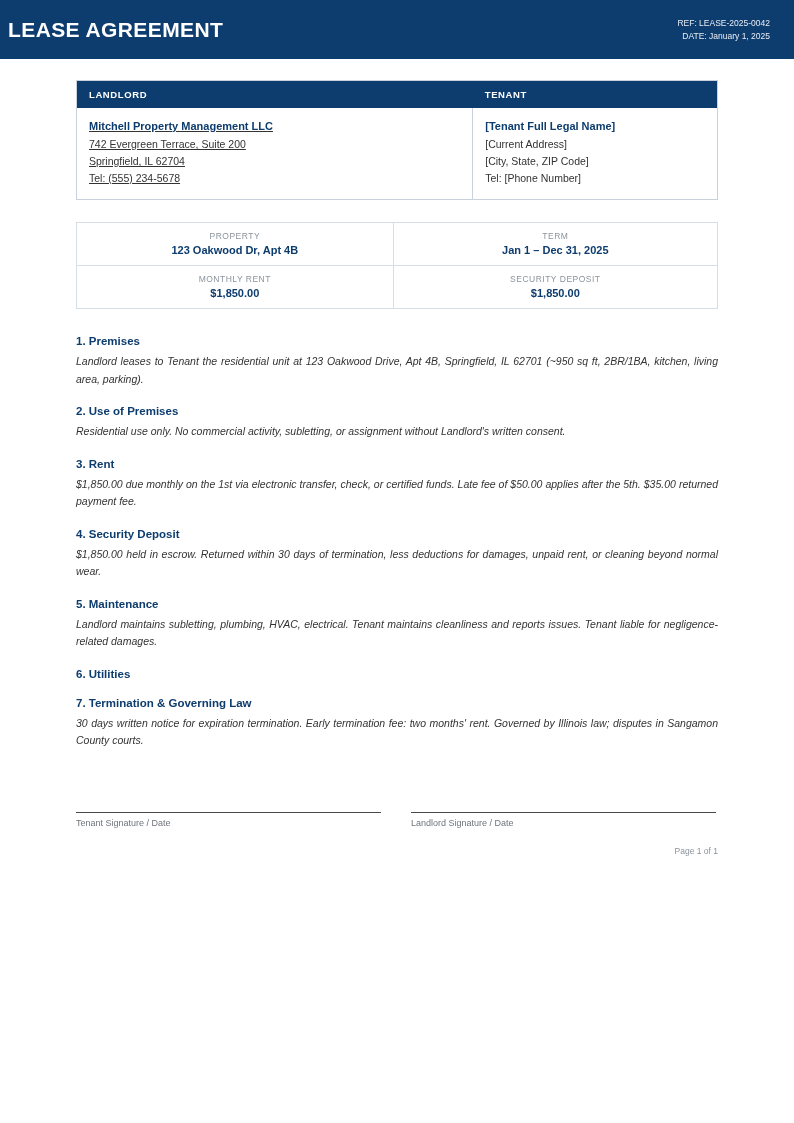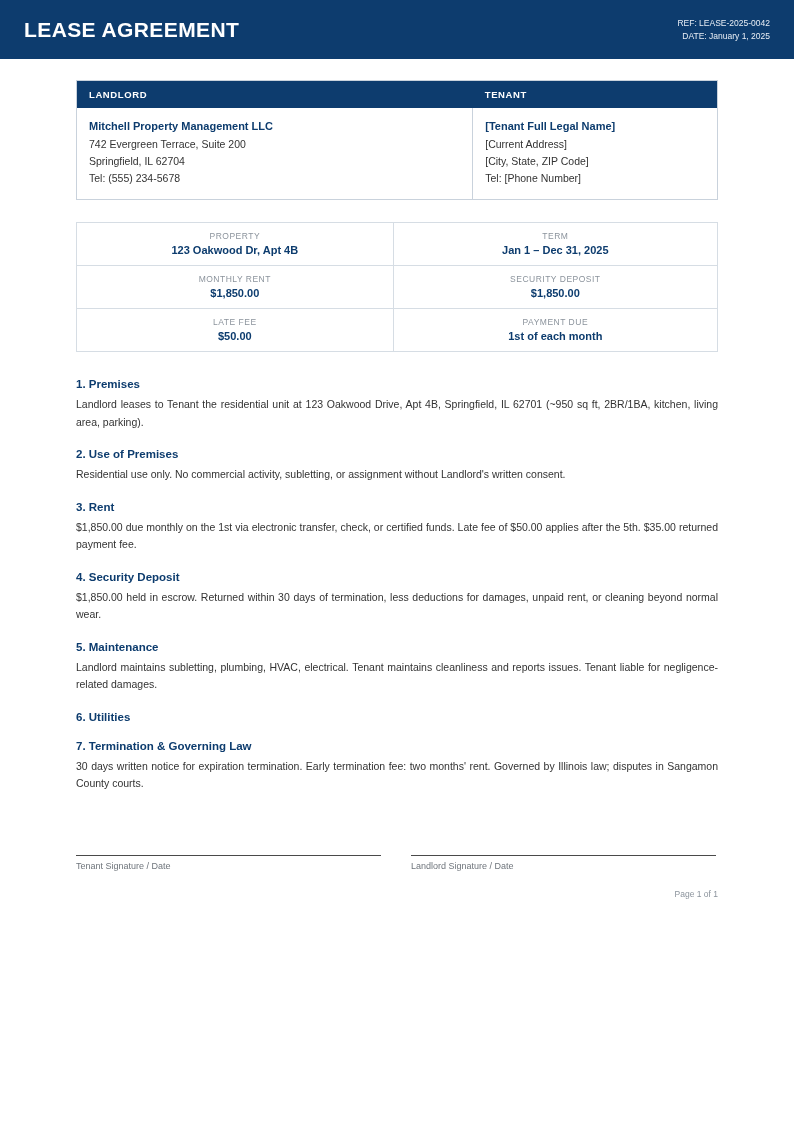--- a/index.html
+++ b/index.html
@@ -12,21 +12,21 @@
     background: #ffffff;
     font-family: "Liberation Sans", sans-serif;
     color: #333333;
     overflow: hidden;
   }
 
   
   .doc-header {
     background: #0d3c6e;
     height: 59px;
-    padding: 0 24px 0 24px;
+    padding: 0 24px 0 8px;
     display: flex;
     align-items: center;
     justify-content: space-between;
     box-sizing: border-box;
   }
   .doc-title {
     color: #ffffff;
     font-size: 21px;
     font-weight: bold;
     letter-spacing: 0.4px;
@@ -65,21 +65,21 @@
   }
   .parties th.col-left { width: 58%; }
   .parties td {
     vertical-align: top;
     padding: 10px 12px 12px 12px;
     border-left: 1px solid #c9d2dc;
     font-size: 10.5px;
     line-height: 17px;
     color: #333333;
   }
-  .parties td:first-child { border-left: none; }
+  .parties td:first-child { border-left: none; text-decoration: underline; }
   .party-name {
     color: #0d3c6e;
     font-weight: bold;
     font-size: 11px;
     display: block;
     margin-bottom: 1px;
   }
   .party-line { display: block; }
 
   
@@ -118,20 +118,21 @@
     font-size: 11.5px;
     font-weight: bold;
     margin: 12px 0 6px 0;
   }
   .clause-body {
     font-size: 10.5px;
     line-height: 17.5px;
     color: #333333;
     margin: 0;
     text-align: justify;
+    font-style: italic;
   }
 
   
   .signatures {
     display: flex;
     gap: 30px;
     margin-top: 62px;
   }
   .sig-block { width: 305px; }
   .sig-line {
@@ -203,30 +204,20 @@
         </td>
       </tr>
       <tr>
         <td class="col-a">
           <span class="term-label">MONTHLY RENT</span>
           <span class="term-value">$1,850.00</span>
         </td>
         <td>
           <span class="term-label">SECURITY DEPOSIT</span>
           <span class="term-value">$1,850.00</span>
-        </td>
-      </tr>
-      <tr>
-        <td class="col-a">
-          <span class="term-label">LATE FEE</span>
-          <span class="term-value">$50.00</span>
-        </td>
-        <td>
-          <span class="term-label">PAYMENT DUE</span>
-          <span class="term-value">1st of each month</span>
         </td>
       </tr>
     </tbody>
   </table>
 
   <section class="clause">
     <h2 class="clause-title">1. Premises</h2>
     <p class="clause-body">Landlord leases to Tenant the residential unit at 123 Oakwood Drive, Apt 4B, Springfield, IL 62701 (~950 sq ft, 2BR/1BA, kitchen, living area, parking).</p>
   </section>
 

